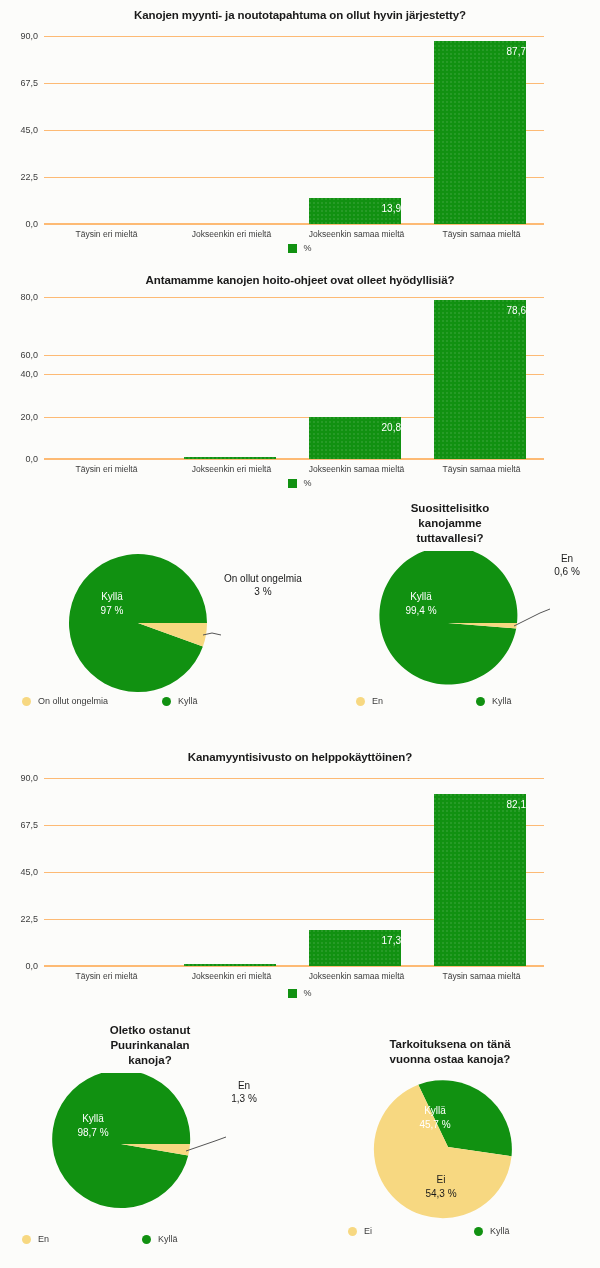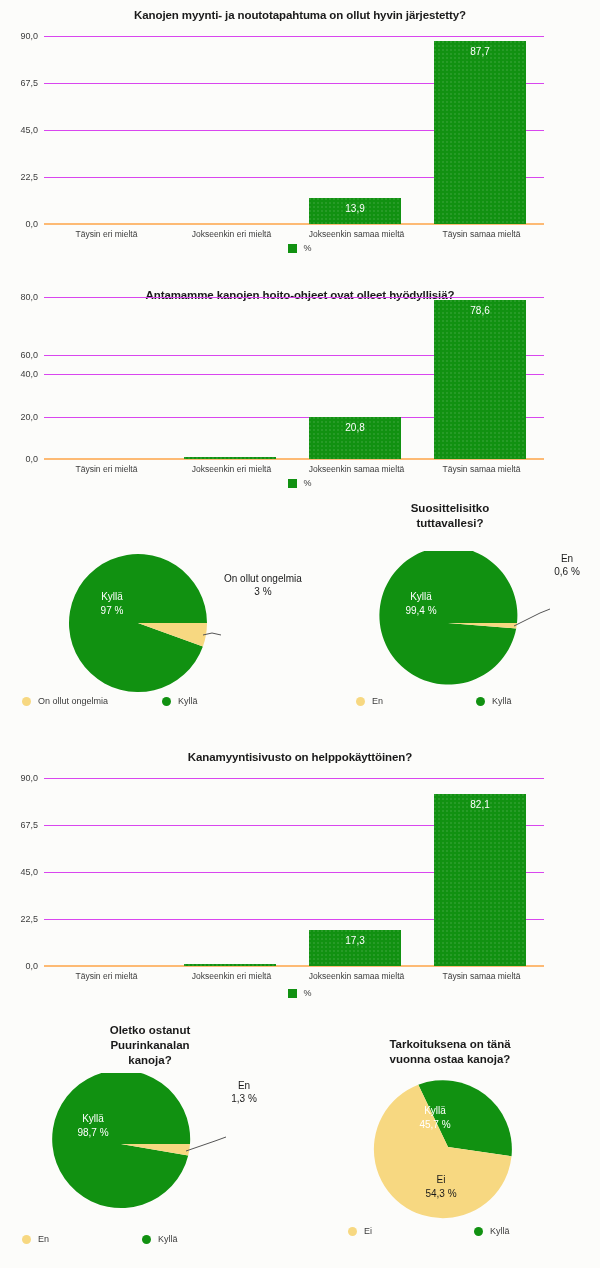--- a/index.html
+++ b/index.html
@@ -29,21 +29,21 @@
     line-height: 14px;
   }
   .plot {
     position: absolute;
     border: 0;
   }
   .gridline {
     position: absolute;
     left: 0;
     height: 1px;
-    background: #d946ef;
+    background: #fdba74;
     width: 100%;
   }
   .axis-line {
     position: absolute;
     left: 0;
     width: 100%;
     height: 2px;
     background: #fdba74;
   }
   .ytick {
@@ -58,21 +58,21 @@
   .bar {
     position: absolute;
     bottom: 0;
     background: #119111;
     background-image: radial-gradient(circle at 1px 1px, rgba(255,255,255,0.10) 0.7px, transparent 0.8px);
     background-size: 4px 4px;
   }
   .bar-label {
     position: absolute;
     width: 100%;
-    text-align: center;
+    text-align: right;
     top: 5px;
     font-size: 10px;
     color: #ffffff;
   }
   .xtick {
     position: absolute;
     text-align: center;
     font-size: 8.5px;
     color: #3c3c3c;
     white-space: nowrap;
@@ -167,21 +167,21 @@
     <div class="xtick" style="left:294px;top:229px;width:125px;">Jokseenkin samaa mieltä</div>
     <div class="xtick" style="left:419px;top:229px;width:125px;">Täysin samaa mieltä</div>
 
     <div class="legend-row" style="top:243px;">
       <span class="legend-swatch-square"></span>
       <span>%</span>
     </div>
   </div>
 
   <div class="chart-block" style="top:265px;height:235px;">
-    <div class="chart-title" style="margin-top:23px;text-align:center;">Antamamme kanojen hoito-ohjeet ovat olleet hyödyllisiä?</div>
+    <div class="chart-title" style="margin-top:8px;text-align:center;">Antamamme kanojen hoito-ohjeet ovat olleet hyödyllisiä?</div>
 
     <div class="plot" style="left:44px;top:32px;width:500px;height:162px;">
       <div class="gridline" style="top:0;">
           <span class="ytick">80,0</span>
         </div>
       <div class="gridline" style="top:58px;">
           <span class="ytick">60,0</span>
         </div>
       <div class="gridline" style="top:77px;">
           <span class="ytick">40,0</span>
@@ -239,20 +239,21 @@
       <span class="item">
         <span class="dot green"></span>
         <span>Kyllä</span>
       </span>
     </div>
   </div>
 
   <div class="pie-block" style="left:300px;top:495px;height:235px;">
     <div class="pie-title" style="margin-top:6px;">
       <div>Suosittelisitko</div>
+      <div>kanojamme</div>
       <div>tuttavallesi?</div>
     </div>
 
     <div class="pie-wrap" style="left:0;top:56px;width:300px;height:145px;">
       <svg class="pie-svg" width="300" height="145" viewBox="0 0 300 145">
 
         <path d="M 148 72 L 217 72 A 69 69 0 1 0 216.2 77.4 Z" fill="#119111"></path>
 
         <path d="M 148 72 L 216.2 77.4 A 69 69 0 0 0 217 72 Z" fill="#f7d881"></path>
         <text class="pie-slice-label" x="121" y="49" text-anchor="middle">Kyllä</text>

